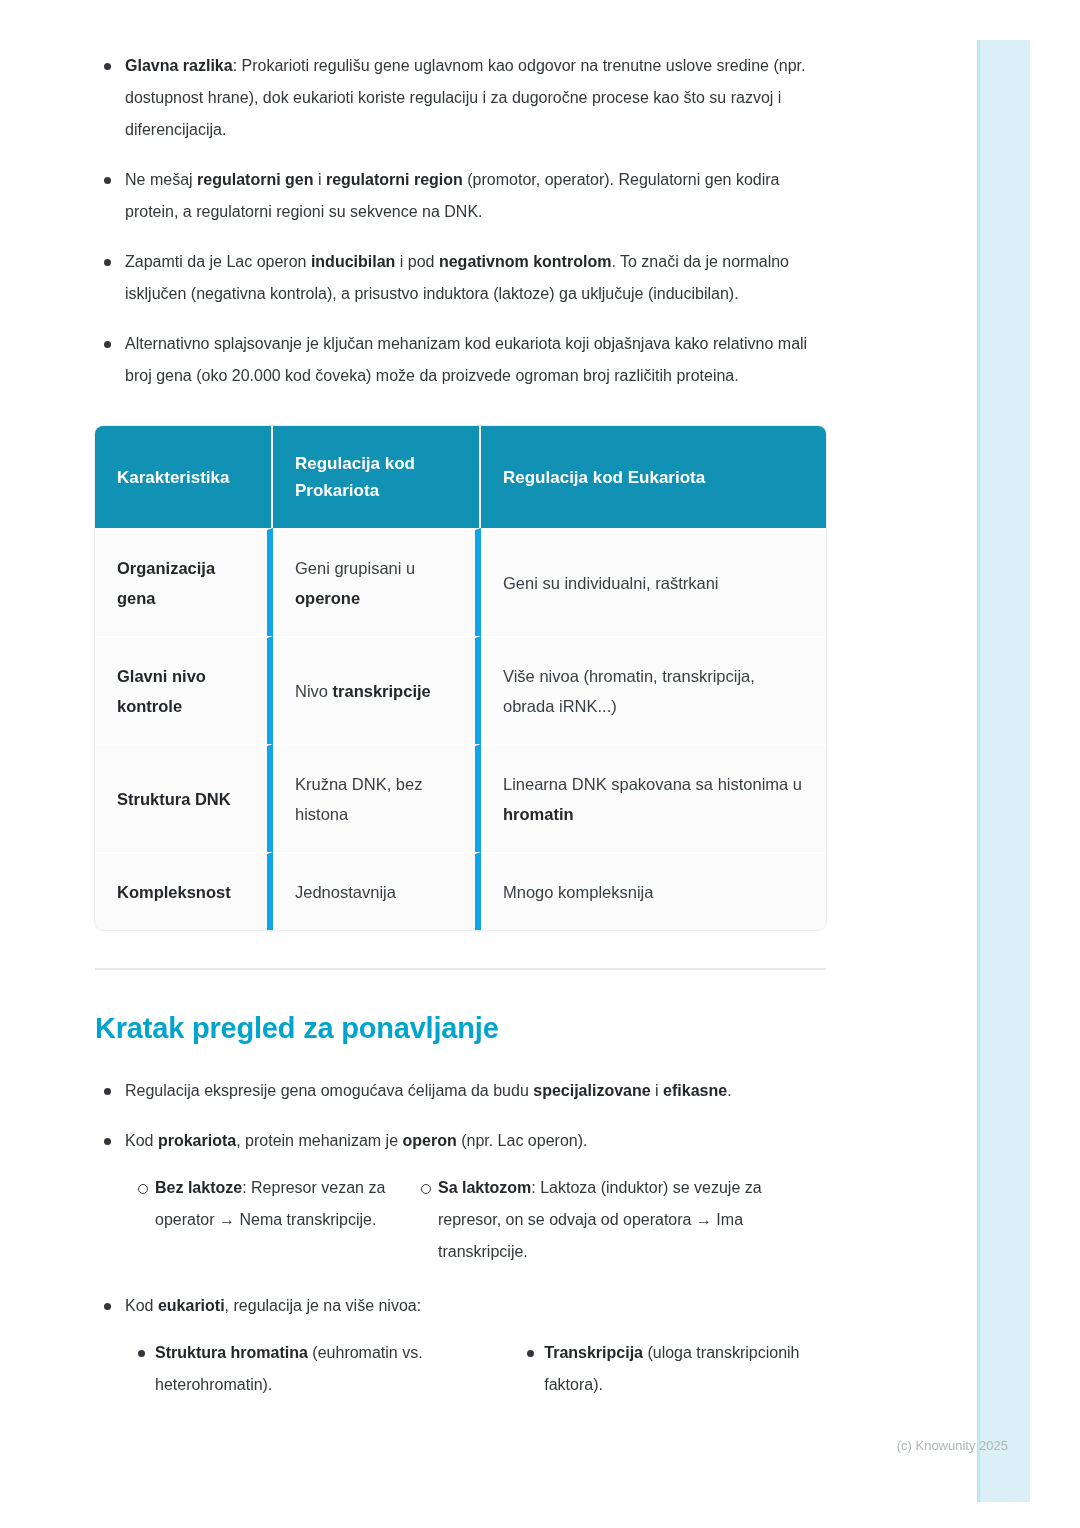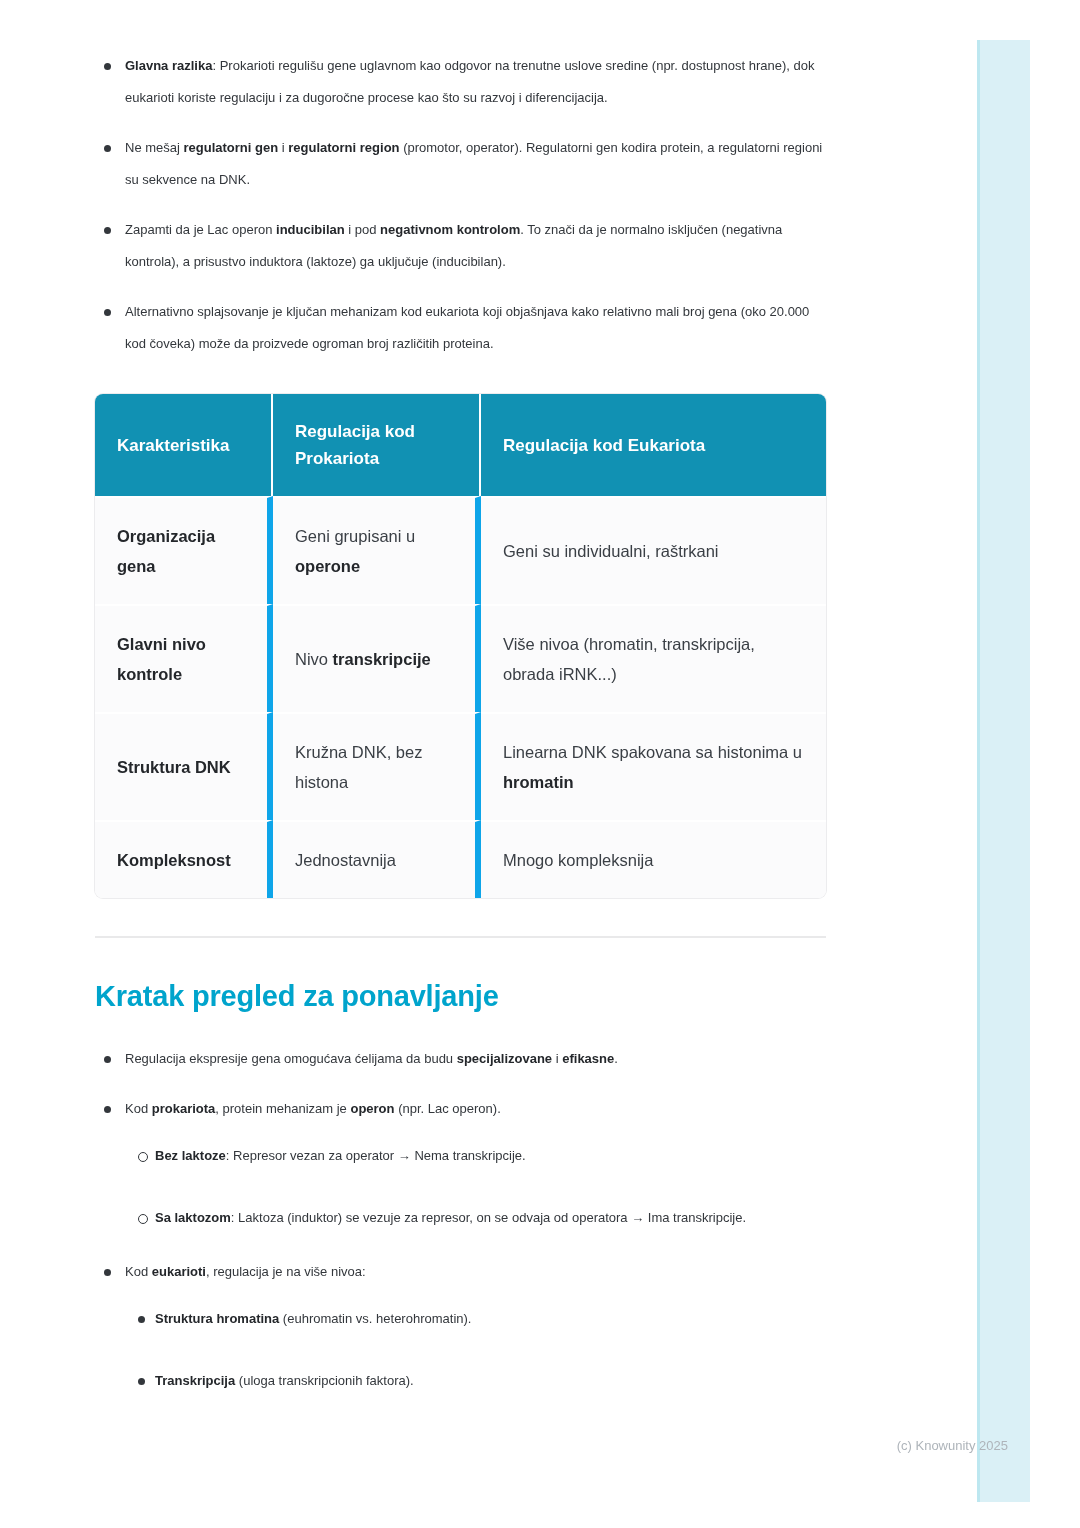--- a/index.html
+++ b/index.html
@@ -39,24 +39,24 @@
     content: ""; position: absolute; left: 9px; top: 13px;
     width: 7px; height: 7px; border-radius: 50%; background: #33373c;
   }
   .marker.circle::before {
     content: ""; position: absolute; left: 9px; top: 12px;
     width: 8px; height: 8px; border-radius: 50%;
     border: 1.5px solid #33373c; background: transparent;
   }
   .sub .marker { flex: 0 0 26px; }
 
-  .bullet-text { flex: 1; font-size: 13px; line-height: 32px; color: #33373c; }
+  .bullet-text { flex: 1; font-size: 16px; line-height: 32px; color: #33373c; }
   .bullet-text strong { font-weight: 700; color: #24272b; }
 
-  .sub-list { margin: 15px 0 4px 34px; display: flex; flex-direction: column; gap: 30px; justify-content: flex-end; }
+  .sub-list { margin: 15px 0 4px 34px; display: flex; flex-direction: row; gap: 18px; justify-content: flex-end; }
 
   .cmp-table {
     width: 731px;
     margin-top: 34px;
     border-collapse: separate;
     border-spacing: 0;
     table-layout: fixed;
     border-radius: 8px;
     overflow: hidden;
     box-shadow: 0 0 0 1px #ececee;

